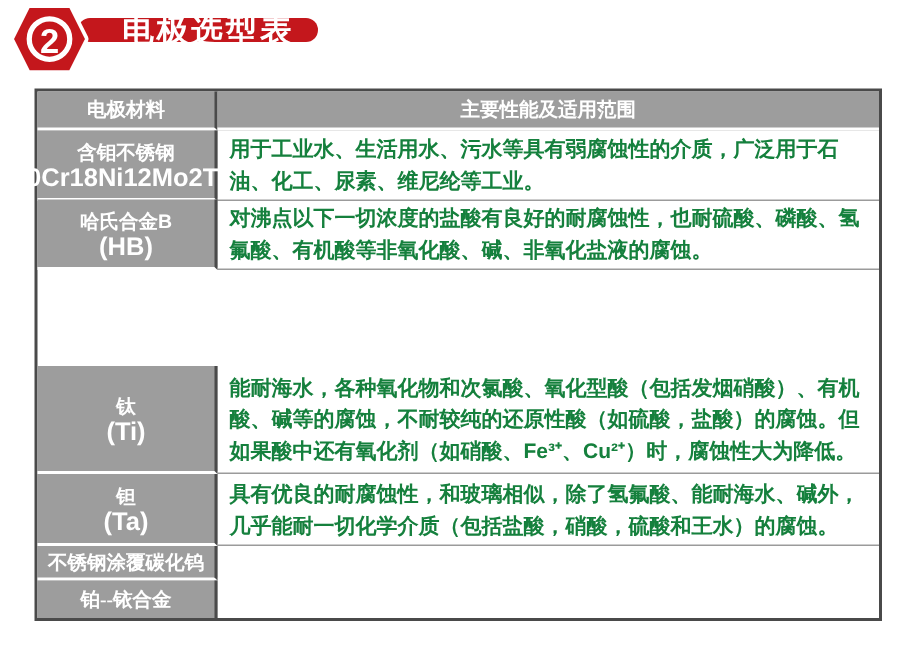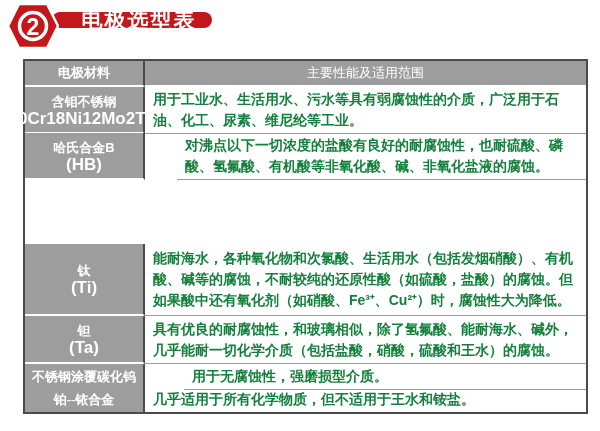--- a/index.html
+++ b/index.html
@@ -24,21 +24,21 @@
   .hex text { font-family: "Liberation Sans", sans-serif; }
 
   
   .etable {
     position: absolute; left: 23px; top: 59px; width: 565px;
     border: 2px solid #4a4a4a; background: #fff;
   }
   .trow { display: grid; grid-template-columns: 120px 1fr; }
   .rh-h  { height: 26px; }
   .rh-0  { height: 46px; }
-  .rh-1  { height: 41px; gap: 32px; }
+  .rh-1  { height: 41px; }
   .rh-2  { height: 70px; }
   .rh-3  { height: 72px; }
   .rh-4  { height: 48px; }
   .rh-5  { height: 23px; gap: 39px; }
   .rh-6  { height: 25px; }
   .cell { height: 100%; }
   .mat {
     background: #9d9d9d; color: #ffffff;
     border-right: 2px solid #4a4a4a; border-bottom: 2px solid #ffffff;
     display: flex; flex-direction: column; align-items: center; justify-content: center;
@@ -52,21 +52,21 @@
     padding: 2px 8px;
     color: #15803d; font-weight: bold; font-size: 14px; line-height: 21px;
     text-align: left;
   }
   .hleft {
     background: #9d9d9d; color: #fff; font-weight: bold; font-size: 13px;
     border-right: 2px solid #4a4a4a; border-bottom: 2px solid #ffffff;
     display: flex; align-items: center; justify-content: center;
   }
   .hright {
-    background: #9d9d9d; color: #fff; font-weight: normal; font-size: 13px;
+    background: #9d9d9d; color: #fff; font-weight: bold; font-size: 13px;
     border-bottom: 2px solid #ffffff;
     display: flex; align-items: center; justify-content: center;
   }
   .trow.lastrow .mat, .trow.lastrow .desc { border-bottom: none; font-family: Liberation Serif, serif; }
 </style>
 </head>
 <body>
 
 <div class="page">
 
@@ -108,46 +108,40 @@
 
     <div class="trow rh-2">
     </div>
 
     <div class="trow rh-3">
       <div class="cell mat">
         <div>钛</div>
         <div class="code">(Ti)</div>
       </div>
       <div class="cell desc">
-        <div>能耐海水，各种氧化物和次氯酸、生活用水（包括发烟硝酸）、有机酸、碱等的腐蚀，不耐较纯的还原性酸（如硫酸，盐酸）的腐蚀。但如果酸中还有氧化剂（如硝酸、Fe³⁺、Cu²⁺）时，腐蚀性大为降低。</div>
+        <div>能耐海水，各种氧化物和次氯酸、氧化型酸（包括发烟硝酸）、有机酸、碱等的腐蚀，不耐较纯的还原性酸（如硫酸，盐酸）的腐蚀。但如果酸中还有氧化剂（如硝酸、Fe³⁺、Cu²⁺）时，腐蚀性大为降低。</div>
       </div>
     </div>
 
     <div class="trow rh-4">
       <div class="cell mat">
         <div>钽</div>
         <div class="code">(Ta)</div>
       </div>
       <div class="cell desc">
         <div>具有优良的耐腐蚀性，和玻璃相似，除了氢氟酸、能耐海水、碱外，几乎能耐一切化学介质（包括盐酸，硝酸，硫酸和王水）的腐蚀。</div>
       </div>
     </div>
 
     <div class="trow rh-5">
       <div class="cell mat">
         <div>不锈钢涂覆碳化钨</div>
       </div>
-      <div class="cell desc">
-        <div>用于无腐蚀性，强磨损型介质。</div>
-      </div>
     </div>
 
     <div class="trow rh-6 lastrow">
       <div class="cell mat">
         <div>铂--铱合金</div>
-      </div>
-      <div class="cell desc">
-        <div>几乎适用于所有化学物质，但不适用于王水和铵盐。</div>
       </div>
     </div>
 
   </div>
 </div>
 
 </body></html>

